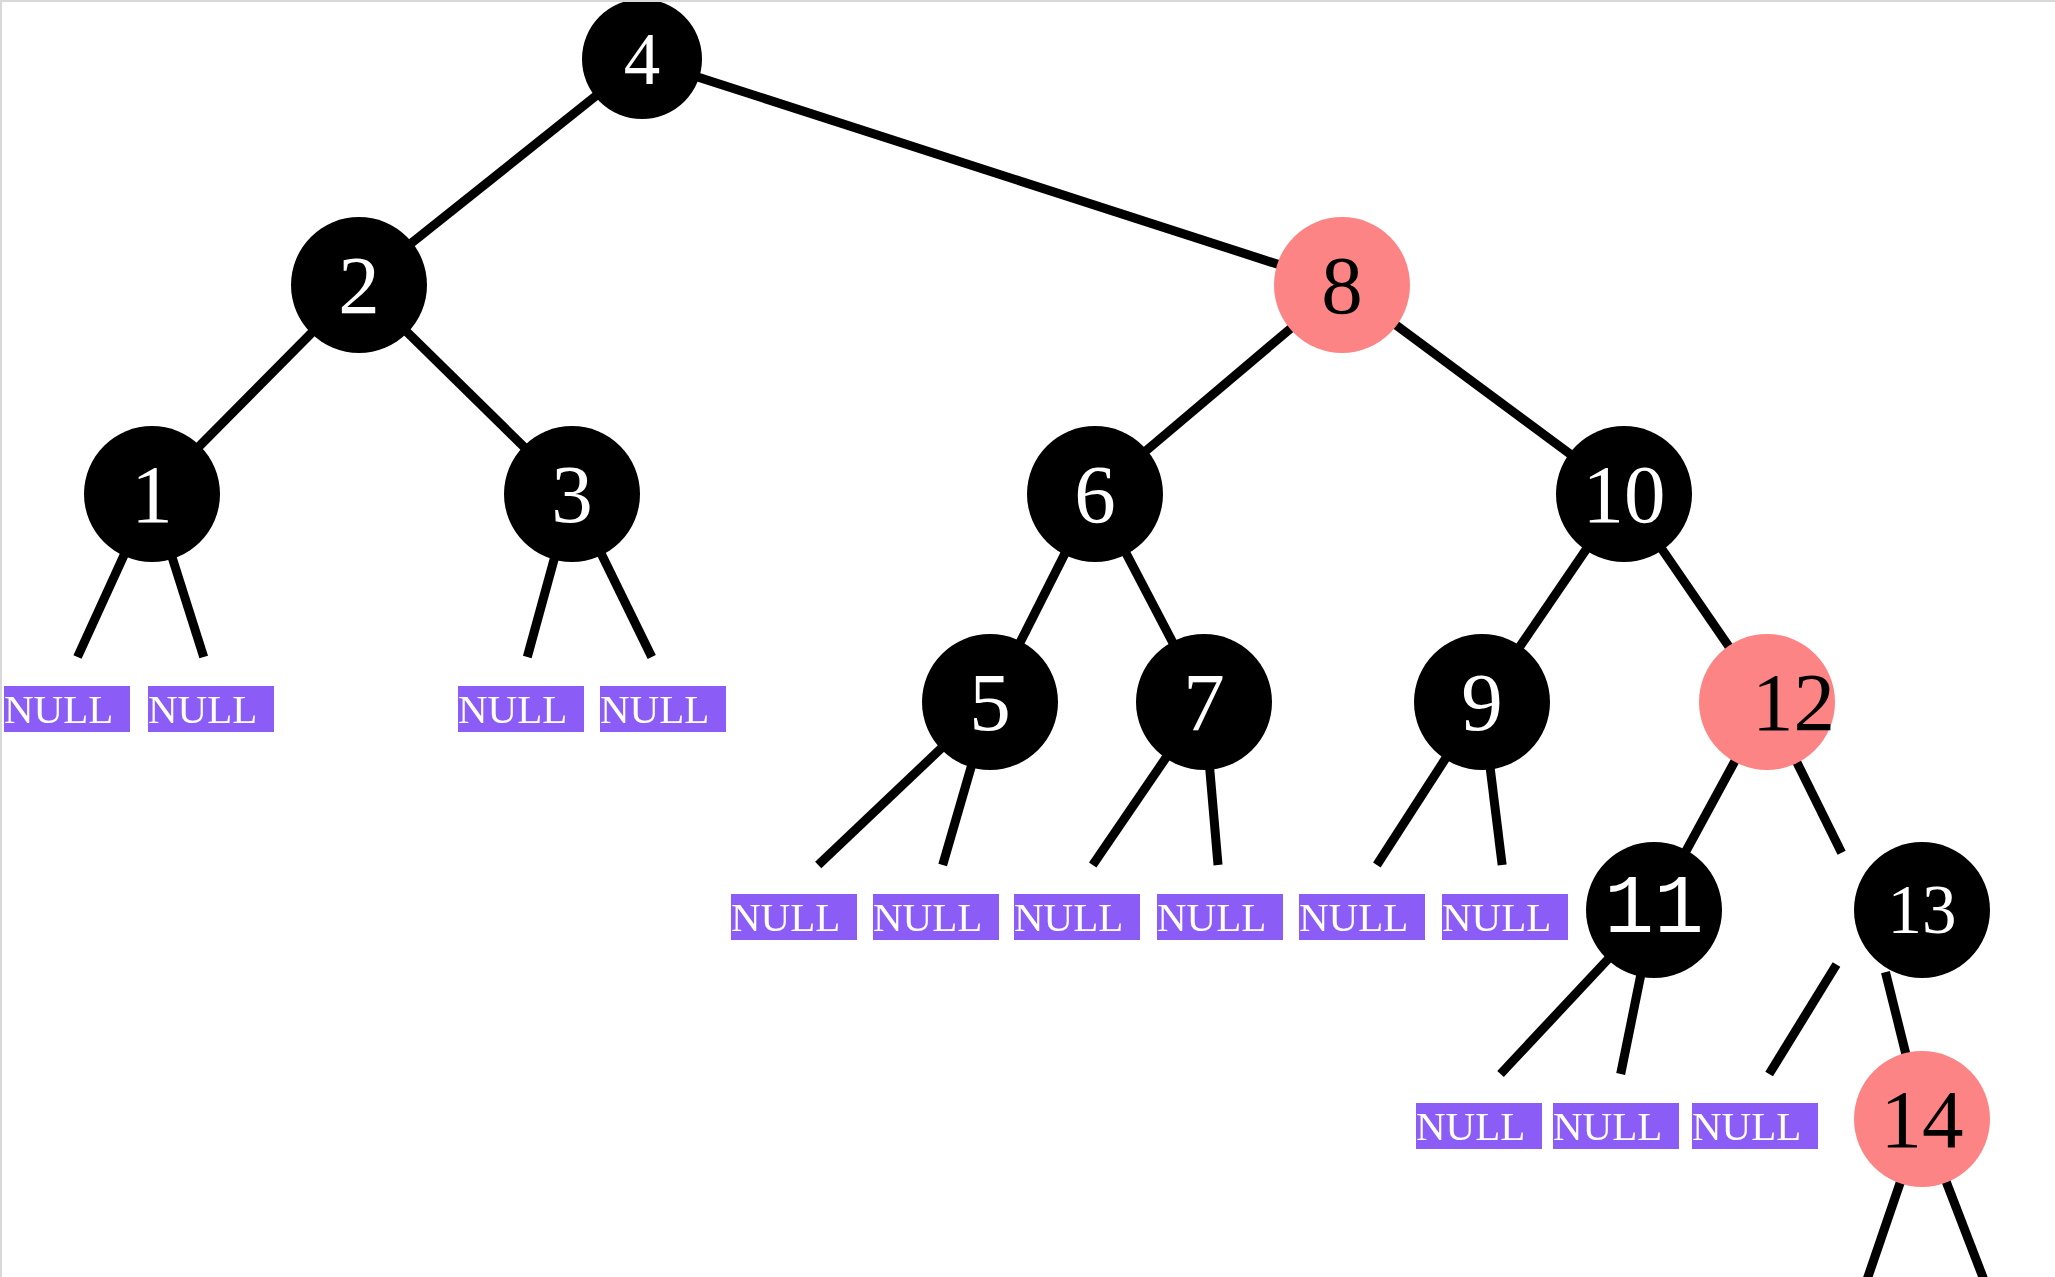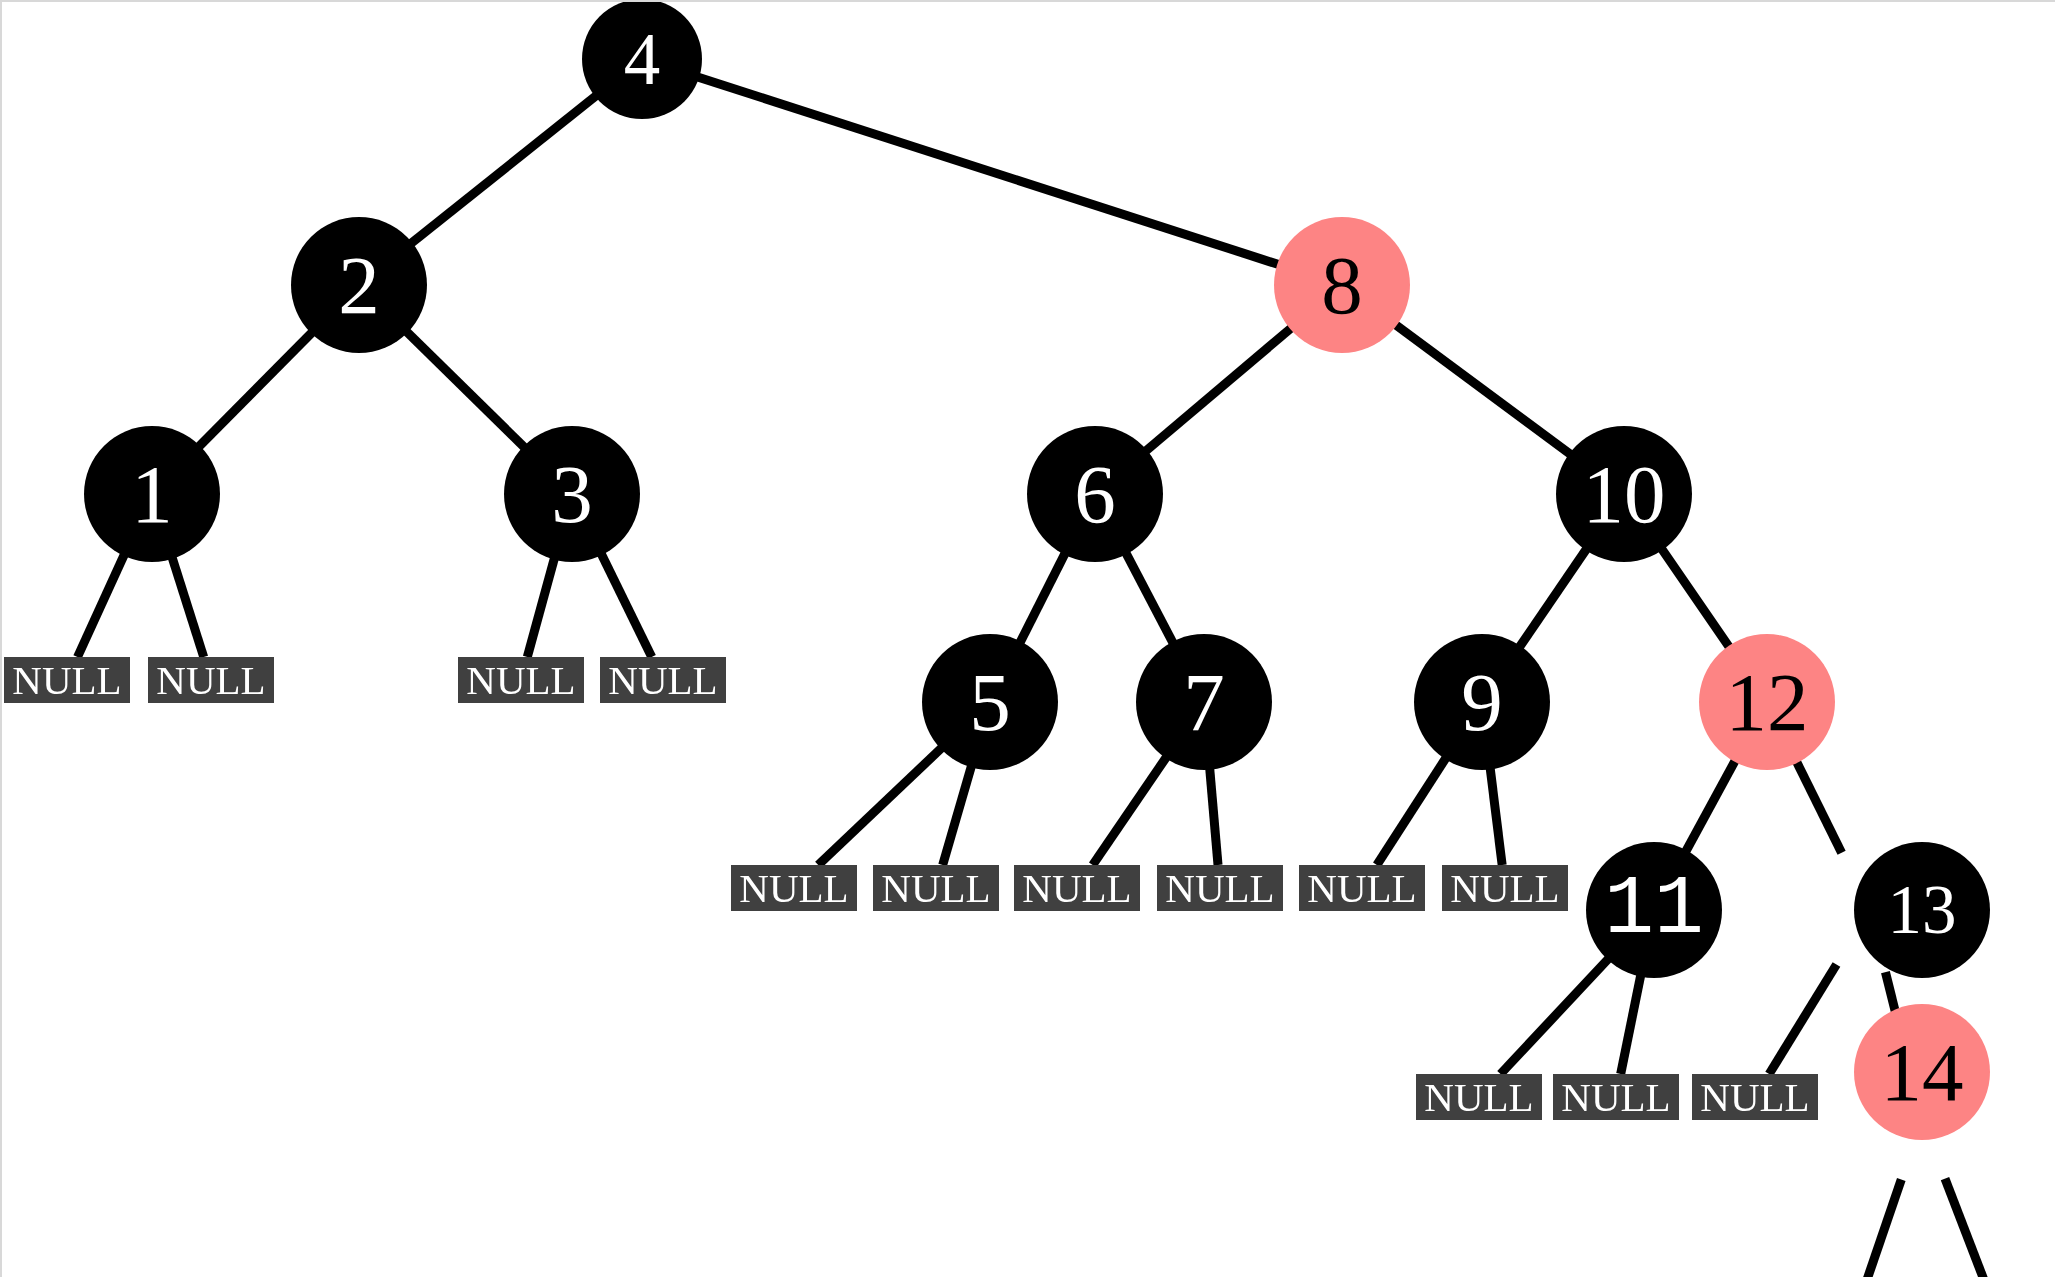--- a/index.html
+++ b/index.html
@@ -38,28 +38,29 @@
   .node.black {
     background: #000000;
     color: #ffffff;
   }
   .node.red {
     background: #fd8484;
     color: #000000;
   }
   .nullbox {
     position: absolute;
-    background: #404040;
+    background: #8b5cf6;
     color: #ffffff;
     display: flex;
     align-items: center;
-    justify-content: center;
+    justify-content: flex-start;
     font-family: "Liberation Serif", "DejaVu Serif", serif;
     letter-spacing: 0px;
     user-select: none;
+    margin-top: 29px;
   }
 </style>
 </head>
 <body>
 
 <div id="canvas">
   <svg id="edge-layer" viewBox="0 0 2055 1277" preserveAspectRatio="none">
       <line x1="596.2411922486133" y1="91.94519629616039" x2="407.0100660015848" y2="243.06263280438813" stroke="#000000" stroke-width="9" stroke-linecap="butt"></line>
       <line x1="693.2913757093943" y1="74.20550130046158" x2="1279.0955706178352" y2="263.3365699423296" stroke="#000000" stroke-width="9" stroke-linecap="butt"></line>
       <line x1="311.96325780583913" y1="328.47187979990156" x2="195.03674219416084" y2="446.52812020009844" stroke="#000000" stroke-width="9" stroke-linecap="butt"></line>
@@ -113,30 +114,30 @@
       </div>
       <div class="node black" style="left: 920px; top: 632px; width: 136px; height: 136px; font-size: 83px;">
         <span>5</span>
       </div>
       <div class="node black" style="left: 1134px; top: 632px; width: 136px; height: 136px; font-size: 83px;">
         <span>7</span>
       </div>
       <div class="node black" style="left: 1412px; top: 632px; width: 136px; height: 136px; font-size: 83px;">
         <span>9</span>
       </div>
-      <div class="node red" style="left: 1697px; top: 632px; width: 136px; height: 136px; font-size: 83px;">
+      <div class="node red" style="left: 1697px; top: 632px; width: 136px; height: 136px; font-size: 83px; justify-content: flex-end;">
         <span>12</span>
       </div>
       <div class="node black" style="left: 1584px; top: 840px; width: 136px; height: 136px; font-size: 83px; font-family: Liberation Mono, monospace;">
         <span>11</span>
       </div>
       <div class="node black" style="left: 1852px; top: 840px; width: 136px; height: 136px; font-size: 69px;">
         <span>13</span>
       </div>
-      <div class="node red" style="left: 1852px; top: 1002px; width: 136px; height: 136px; font-size: 83px;">
+      <div class="node red" style="left: 1852px; top: 1049px; width: 136px; height: 136px; font-size: 83px;">
         <span>14</span>
       </div>
       <div class="nullbox" style="left: 2px; top: 655px; width: 126px; height: 46px; font-size: 41px;">
         <span>NULL</span>
       </div>
       <div class="nullbox" style="left: 146px; top: 655px; width: 126px; height: 46px; font-size: 41px;">
         <span>NULL</span>
       </div>
       <div class="nullbox" style="left: 456px; top: 655px; width: 126px; height: 46px; font-size: 41px;">
         <span>NULL</span>

